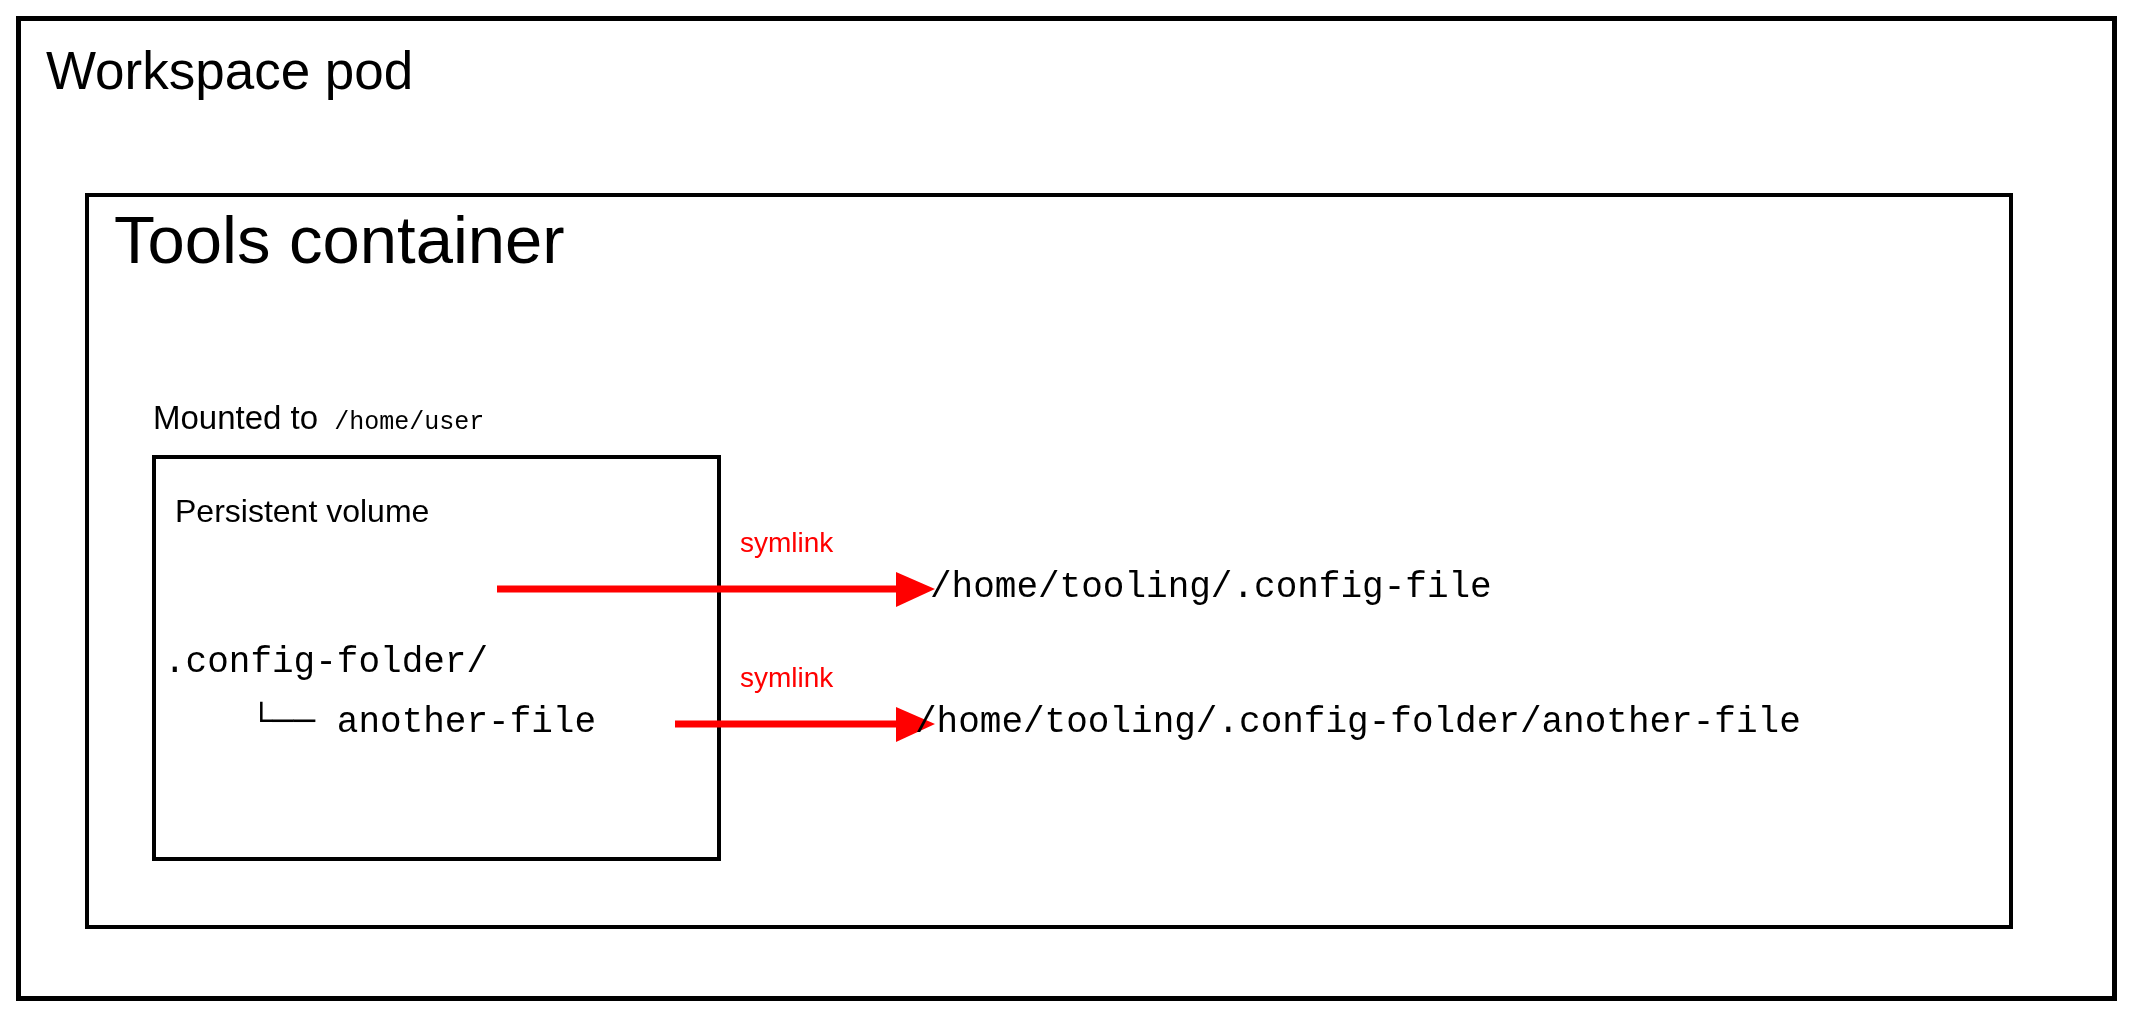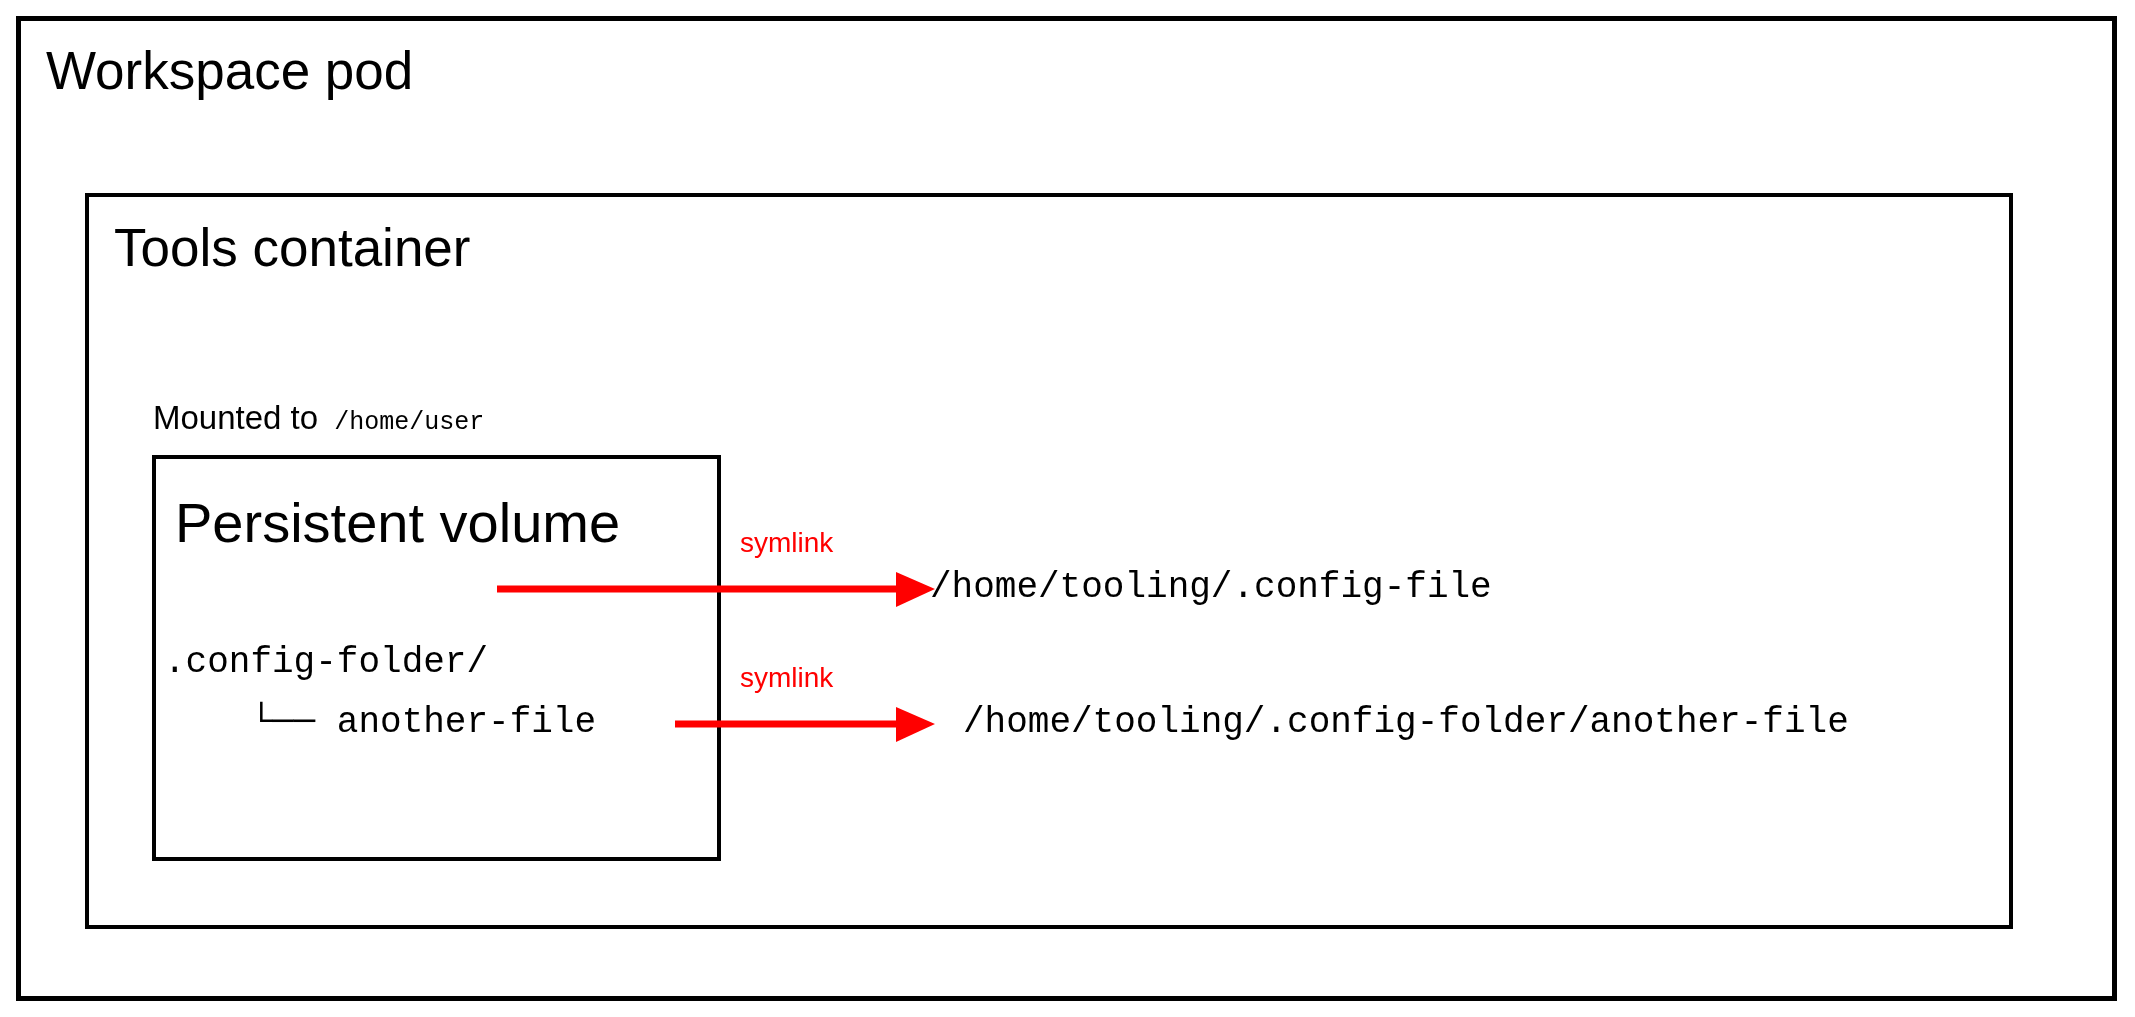--- a/index.html
+++ b/index.html
@@ -66,28 +66,28 @@
   }
 
   #pod-title {
     left: 46px;
     top: 44px;
     font-size: 53px;
   }
 
   #tools-title {
     left: 114px;
-    top: 221px;
-    font-size: 53px;
+    top: 206px;
+    font-size: 67px;
   }
 
   #volume-title {
     left: 175px;
     top: 495px;
-    font-size: 56px;
+    font-size: 32px;
   }
 
   
   #mount-label {
     position: absolute;
     left: 153px;
     top: 401px;
     font-size: 33px;
     line-height: 1;
     white-space: nowrap;
@@ -111,21 +111,21 @@
 
   #entry-config-file   { left: 164px; top: 570px; }
   #entry-config-folder { left: 164px; top: 645px; }
   #entry-another-file  { left: 164px; top: 705px; }
 
   #target-config-file {
     left: 930px;
     top: 570px;
   }
   #target-another-file {
-    left: 963px;
+    left: 915px;
     top: 705px;
   }
 
   
   .arrow-svg {
     position: absolute;
     overflow: visible;
   }
   #arrow-1 { left: 490px; top: 560px; }
   #arrow-2 { left: 672px; top: 695px; }

